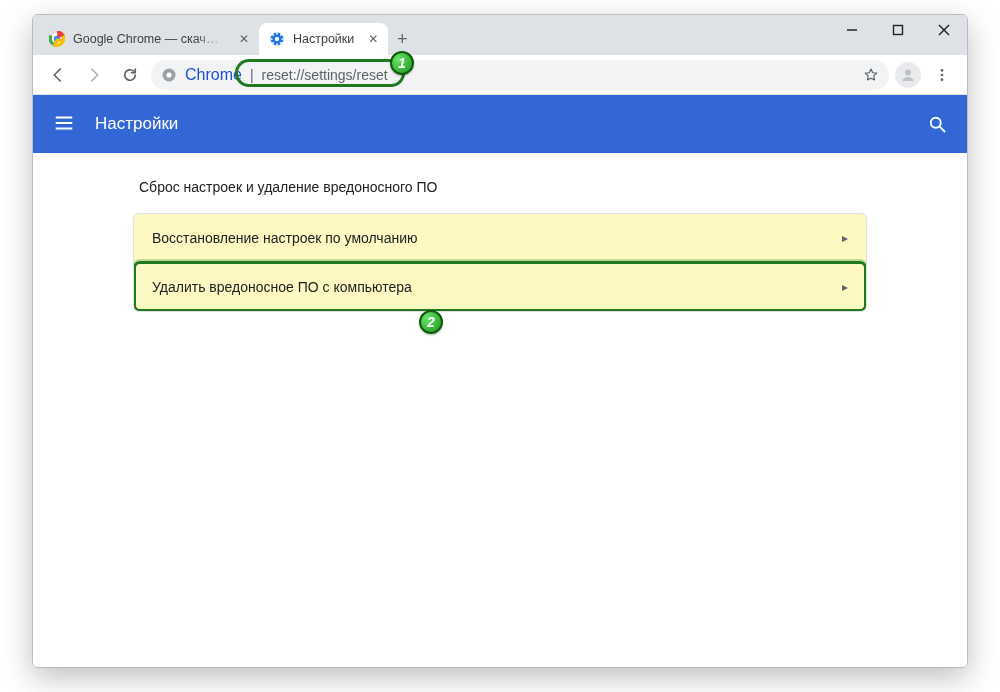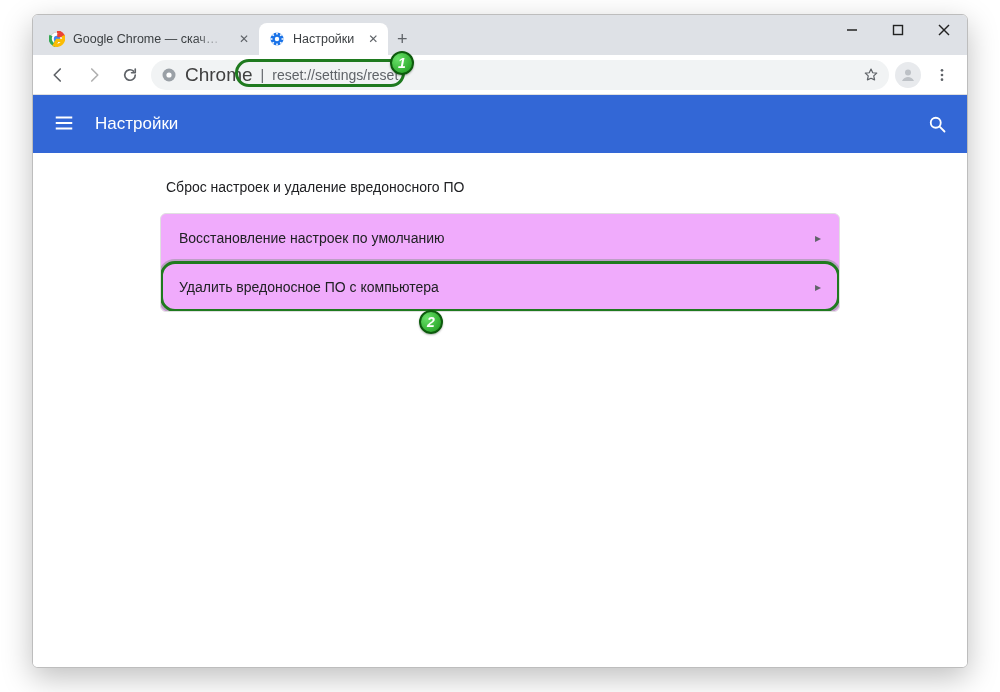--- a/index.html
+++ b/index.html
@@ -23,45 +23,45 @@
   .tab .label { white-space: nowrap; overflow:hidden; text-overflow: ellipsis; max-width: 160px; }
   .tab .label.fade { -webkit-mask-image: linear-gradient(90deg,#000 80%,transparent); mask-image: linear-gradient(90deg,#000 80%,transparent); }
   .tab .close { margin-left:6px; color:#5f6368; font-size:12px; }
   .newtab { width:28px; height:28px; display:flex; align-items:center; justify-content:center; color:#5f6368; font-size:18px; margin-bottom:2px; }
   
   .toolbar { height: 40px; background:#fff; display:flex; align-items:center; gap:6px; padding: 0 10px; border-bottom:1px solid #e0e0e0; }
   .icbtn { width:30px; height:30px; display:flex; align-items:center; justify-content:center; color:#5f6368; border-radius:50%; }
   .icbtn.disabled { color:#b0b0b0; }
   .omnibox { flex:1; height:30px; background:#f1f3f4; border-radius:15px; display:flex; align-items:center; padding:0 10px; gap:8px; color:#5f6368; position:relative; }
   .omnibox .siteicon { width:16px; height:16px; flex:0 0 16px; }
-  .omnibox .host { color:#404040; font-size:19px; }
+  .omnibox .host { color:#1d4ed8; font-size:16px; }
   .omnibox .path { color:#5f6368; font-size:14px; }
   .omnibox .star { margin-left:auto; color:#5f6368; }
   .avatar { width:26px; height:26px; border-radius:50%; background:#e8eaed; display:flex; align-items:center; justify-content:center; color:#9aa0a6; }
   
   .url-oval { position:absolute; border:3px solid #1f7a1f; border-radius: 16px; pointer-events:none; }
   
   .content { flex:1; position:relative; background:#fff; display:flex; }
   .appbar { position:absolute; top:0; left:0; right:0; height:58px; background:#3f6ad8; background:#3b67d6; background:#3f6cd8; }
   .appbar { background:#3367d6; }
   .appbar { background:#335fd1; }
   .appbar { background:#3d6bd8; }
   .appbar-inner { height:58px; background:#3367d6; display:flex; align-items:center; color:#fff; padding:0 20px; }
   .appbar-inner { background:#3879f0; background:#3367d6; }
   .appbar .menu { width:24px; height:24px; margin-right:18px; color:#fff; }
   .appbar .title { font-size:17px; font-weight:500; }
   .appbar .search { margin-left:auto; color:#fff; }
   .page { position:absolute; top:58px; left:0; right:0; bottom:0; overflow-y:auto; background:#fff; }
-  .page-inner { width:680px; margin: 26px auto 0; }
+  .page-inner { width:734px; margin: 26px auto 0; }
   .section-title { font-size:14px; color:#202124; margin: 0 0 18px 6px; }
-  .card { border:1px solid #e0e0e0; border-radius:6px; overflow:hidden; background:#f0abfc; }
+  .card { border:1px solid #e0e0e0; border-radius:6px; overflow:hidden; background:#fef9c3; }
   .row { display:flex; align-items:center; padding: 16px 18px; font-size:14px; color:#202124; justify-content:space-between; }
   .row + .row { border-top:1px solid #e8e8e8; }
   .row .chev { color:#5f6368; font-size:12px; }
-  .row-highlight { outline:3px solid #1f7a1f; outline-offset:-2px; border-radius:14px; box-shadow: 0 0 0 3px rgba(31,122,31,0.25); text-align: center; }
+  .row-highlight { outline:3px solid #1f7a1f; outline-offset:-2px; border-radius:6px; box-shadow: 0 0 0 3px rgba(31,122,31,0.25); text-align: center; }
   
   .scroll-stub { position:absolute; right:0; top:58px; width:16px; height:18px; background:#f1f1f1; border-left:1px solid #e0e0e0; }
   .scroll-stub .up { width:0;height:0;border-left:5px solid transparent;border-right:5px solid transparent;border-bottom:6px solid #8a8a8a; margin:5px auto 0; }
   
   .badge { position:absolute; width:24px; height:24px; border-radius:50%; background: radial-gradient(circle at 30% 30%, #69e269, #199619); color:#fff; font-weight:700; font-size:14px; display:flex; align-items:center; justify-content:center; border:2px solid #0d5a0d; box-shadow: 0 1px 2px rgba(0,0,0,.3); pointer-events:none; font-style:italic; }
   svg { display:block; }
 </style>
 </head>
 <body>
 

